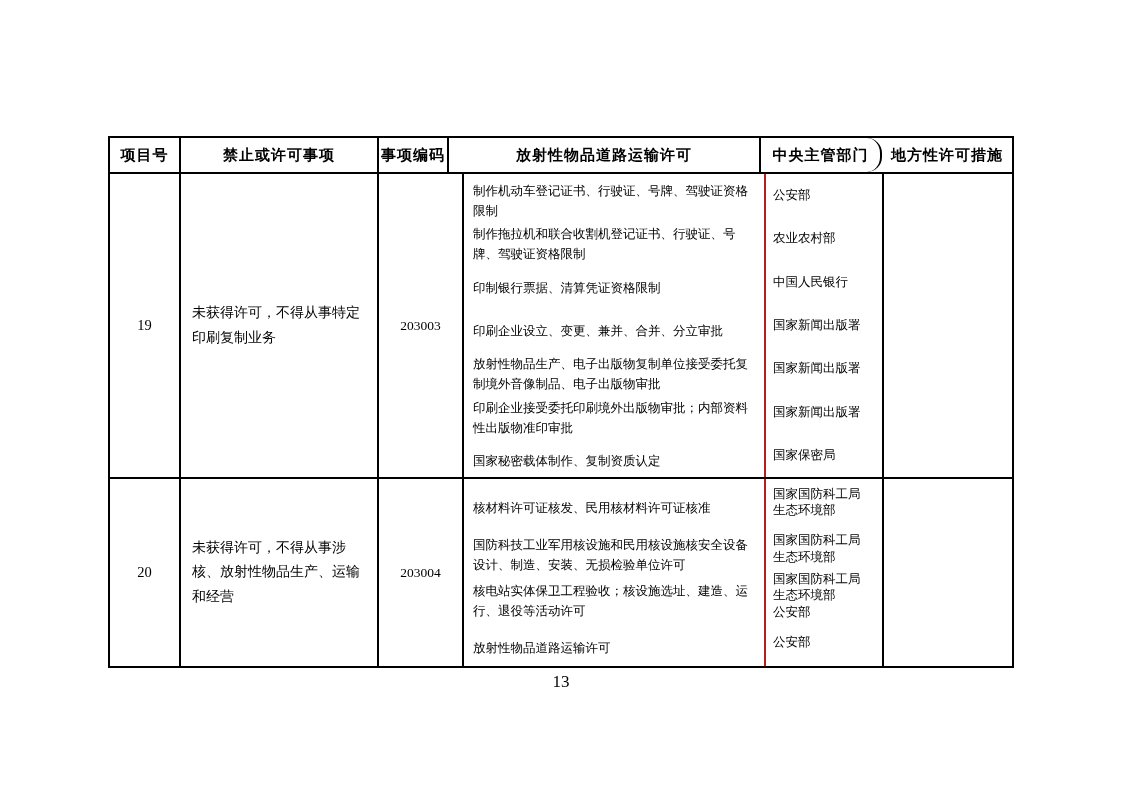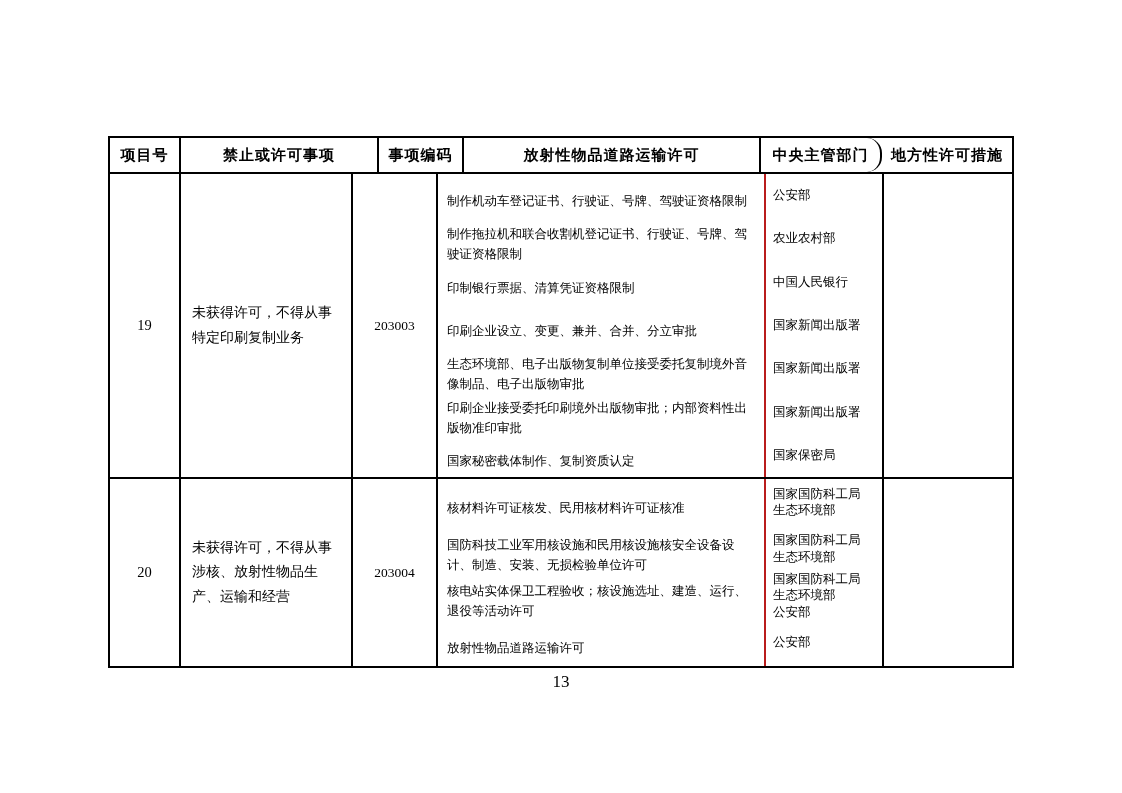--- a/index.html
+++ b/index.html
@@ -29,34 +29,34 @@
   }
   .hcell {
     display: flex;
     align-items: center;
     justify-content: center;
     letter-spacing: 1px;
   }
   .bdr { border-right: 2px solid #000; }
   .c1 { width: 71px; }
   .c2 { width: 198px; }
-  .c3 { width: 85px; }
+  .c3 { width: 70px; }
   .c4 { flex: 1; }
   .c5 { width: 121px; border-radius: 15px; }
   .c6 { width: 130px; }
   .body-row { display: flex; min-height: 0; }
   .row-19 { height: 305px; border-bottom: 2px solid #000; flex: none; }
   .row-20 { flex: 1; }
   .cell-num {
     width: 71px;
     display: flex; align-items: center; justify-content: center;
     font-size: 14.5px;
   }
   .cell-matter {
-    width: 172px;
+    width: 198px;
     display: flex; align-items: center;
     padding: 0 11px;
     font-size: 14px;
     line-height: 1.75;
     text-align: left;
   }
   .cell-code {
     width: 85px;
     display: flex; align-items: center; justify-content: center;
     font-size: 13.5px;
@@ -122,21 +122,21 @@
       </div>
       <div class="pair">
         <div class="desc">印制银行票据、清算凭证资格限制</div>
         <div class="dept">中国人民银行</div>
       </div>
       <div class="pair">
         <div class="desc">印刷企业设立、变更、兼并、合并、分立审批</div>
         <div class="dept">国家新闻出版署</div>
       </div>
       <div class="pair">
-        <div class="desc">生态环境部、电子出版物复制单位接受委托复制境外音像制品、电子出版物审批</div>
+        <div class="desc">放射性物品生产、电子出版物复制单位接受委托复制境外音像制品、电子出版物审批</div>
         <div class="dept">国家新闻出版署</div>
       </div>
       <div class="pair">
         <div class="desc">印刷企业接受委托印刷境外出版物审批；内部资料性出版物准印审批</div>
         <div class="dept">国家新闻出版署</div>
       </div>
       <div class="pair">
         <div class="desc">国家秘密载体制作、复制资质认定</div>
         <div class="dept">国家保密局</div>
       </div>

